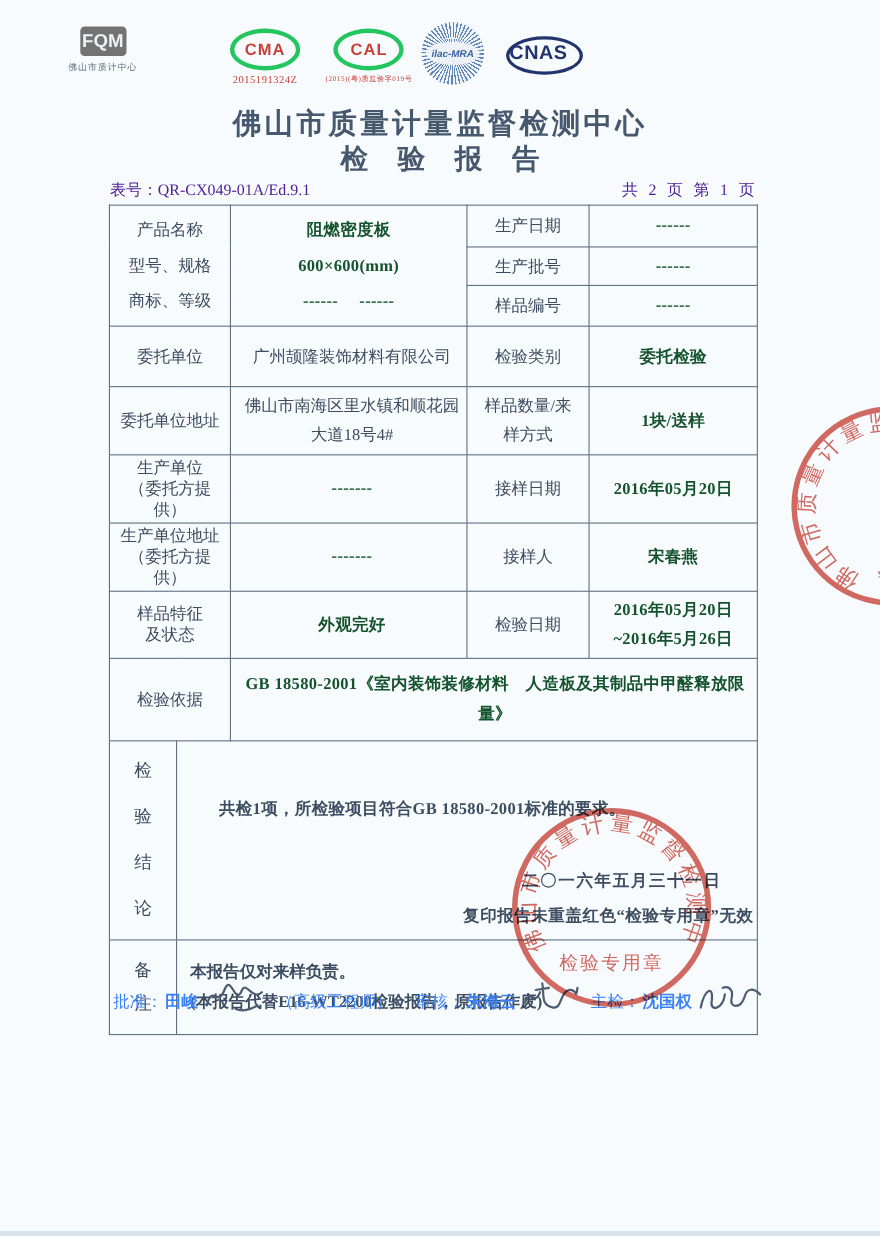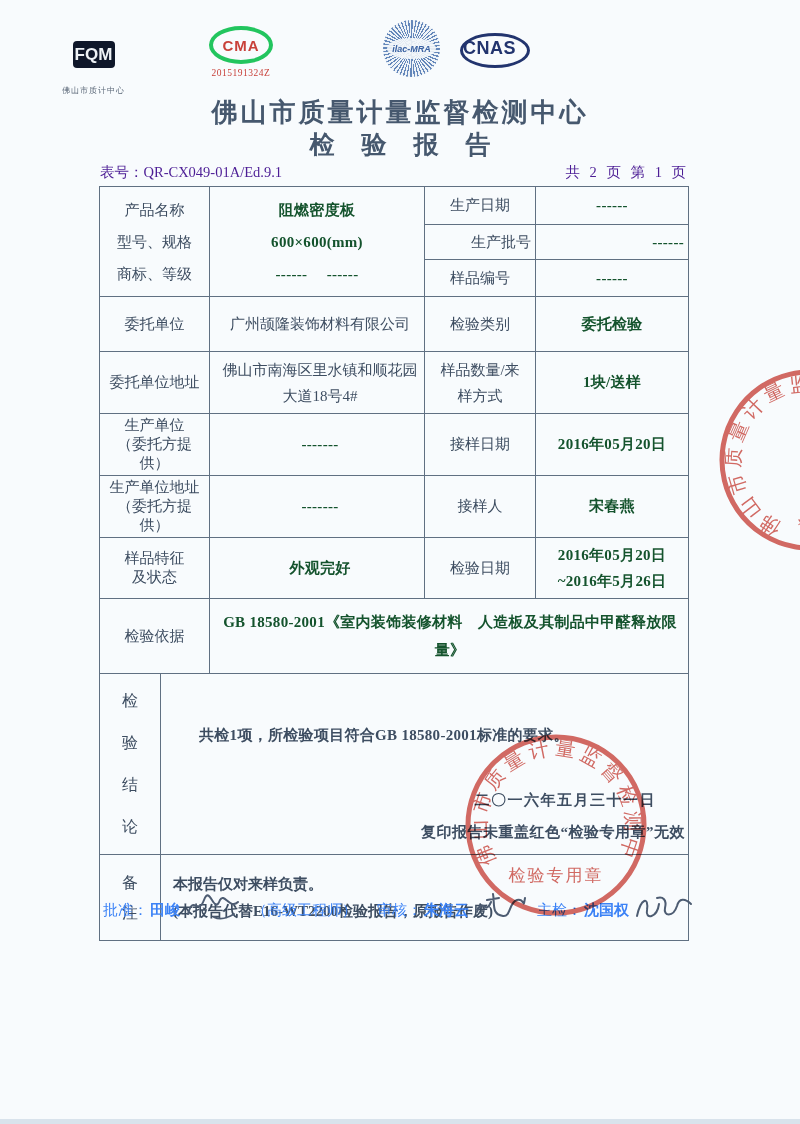--- a/index.html
+++ b/index.html
@@ -6,21 +6,21 @@
   .page{
     position:relative;width:800px;height:1124px;margin:0 auto;
     background:#f8fbfd;overflow:hidden;
     font-family:"Liberation Serif","DejaVu Serif",serif;
     color:#3e4e62;
   }
   .page::after{content:"";position:absolute;left:0;right:0;bottom:0;height:5px;background:#d9e3ec;}
 
   
   .fqm{position:absolute;left:62px;top:24px;text-align:center;}
-  .fqm-box{width:42px;height:27px;margin:17px auto;background:#0f172a;color:#eef2f6;
+  .fqm-box{width:42px;height:27px;margin:0 auto;background:#737373;color:#eef2f6;
     font-family:"Liberation Sans",sans-serif;font-weight:bold;font-size:17px;
     display:flex;align-items:center;justify-content:center;border-radius:4px;}
   .fqm-caption{font-size:8px;margin-top:5px;color:#5d6a7a;letter-spacing:1px;white-space:nowrap;}
 
   .mark{position:absolute;text-align:center;color:#c8413a;}
   .cma{left:209px;top:26px;}
   .cal{left:296px;top:26px;}
   .mark-oval{width:56px;height:30px;border:4px solid #22c55e;border-radius:50%;
     display:flex;align-items:center;justify-content:center;margin:0 auto;
     font-family:"Liberation Sans",sans-serif;font-weight:bold;font-size:15px;letter-spacing:1px;}
@@ -59,21 +59,21 @@
   
   .report-table{position:absolute;top:186px;left:99px;width:589px;
     border-collapse:collapse;table-layout:fixed;font-size:15px;color:#3d4d61;}
   .report-table td{border:1.6px solid #607082;padding:2px 4px;
     text-align:center;vertical-align:middle;overflow:visible;}
   .ml{white-space:pre-line;}
   .leftal{text-align:right;padding-left:10px !important;margin-top:17px;}
   .val{font-weight:bold;letter-spacing:.3px;color:#14532d;}
   .lh32{line-height:32px;}
   .lh26{line-height:26px;}
-  tr.r1a td{height:33px;} tr.r1b td{height:30px;text-align:right;} tr.r1c td{height:32px;}
+  tr.r1a td{height:33px;} tr.r1b td{height:30px;} tr.r1c td{height:32px;}
   tr.r2 td{height:50px;} tr.r3 td{height:57px;} tr.r4 td{height:50px;}
   tr.r5 td{height:55px;} tr.r6 td{height:56px;} tr.r7 td{height:62px;}
   tr.r8 td{height:176px;} tr.r9 td{height:81px;}
   .vlabel{line-height:42px;font-size:16px;}
   .vlabel2{line-height:30px;font-size:16px;}
   .concl-cell{position:relative;text-align:left !important;vertical-align:top !important;}
   .concl-text{padding:50px 10px 0 34px;font-weight:bold;letter-spacing:.3px;}
   .concl-date{position:absolute;right:32px;top:117px;font-weight:bold;letter-spacing:1.5px;z-index:2;}
   .concl-note{position:absolute;right:3px;top:149px;font-weight:bold;letter-spacing:.5px;z-index:2;}
   .remark-cell{text-align:left !important;padding-left:12px !important;}
@@ -104,20 +104,24 @@
   <div class="fqm">
     <div class="fqm-box">FQM</div>
     <div class="fqm-caption">佛山市质计中心</div>
   </div>
 
   <div class="mark cma">
     <div class="mark-oval">CMA</div>
     <div class="mark-num">2015191324Z</div>
   </div>
 
+  <div class="mark cal">
+    <div class="mark-oval">CAL</div>
+    <div class="mark-num">(2015)(粤)质监验字019号</div>
+  </div>
 
   <div class="ilac">
     <div class="ilac-circle">
       <div class="ilac-inner">ilac-MRA</div>
     </div>
   </div>
 
   <div class="cnas">
     <div class="cnas-ellipse"></div>
     <div class="cnas-text">CNAS</div>

